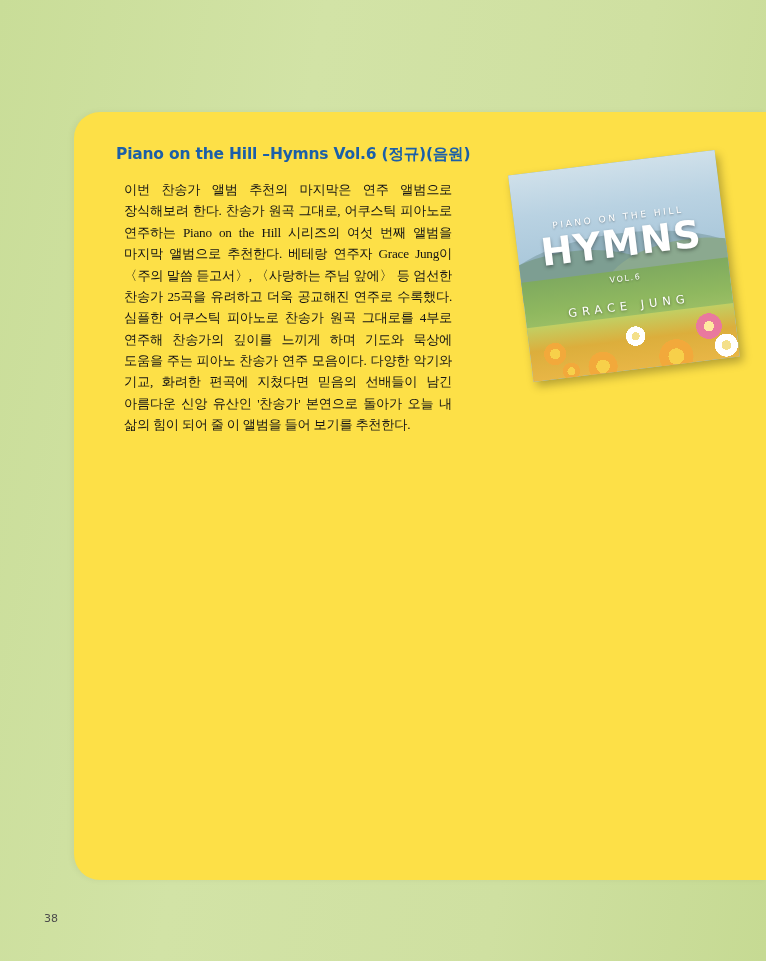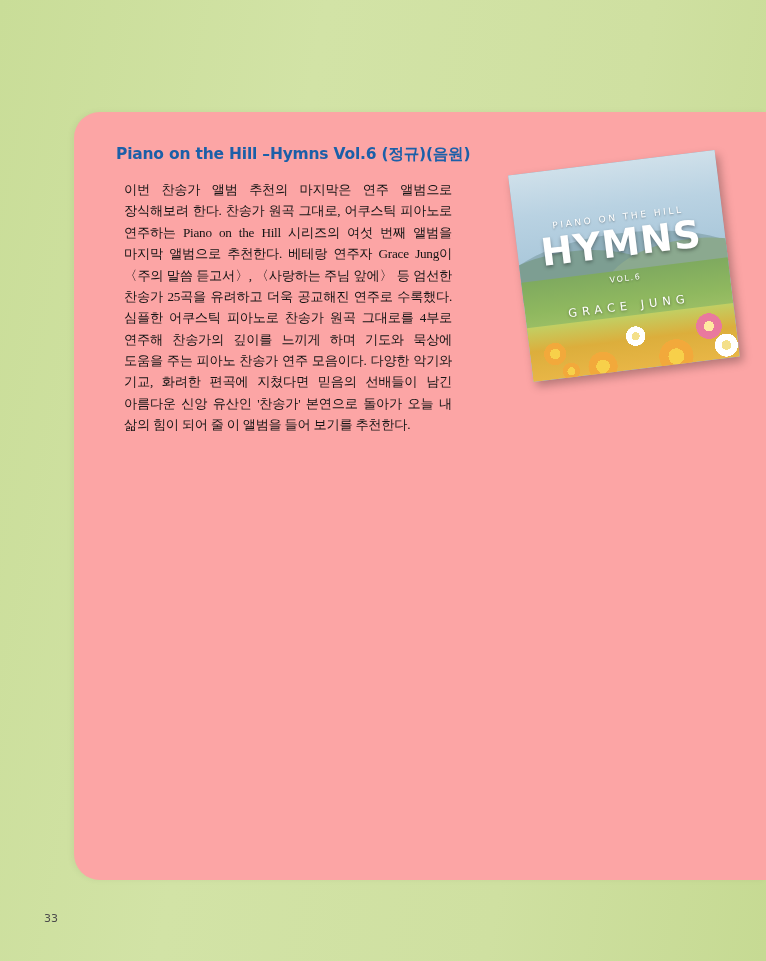--- a/index.html
+++ b/index.html
@@ -23,21 +23,21 @@
       linear-gradient(100deg, #c9dd98 0%, #d2e3a6 35%, #cfe0a1 70%, #c6da93 100%);
   }
 
   
   .card {
     position: absolute;
     left: 74px;
     top: 112px;
     width: 692px;
     height: 768px;
-    background: #fca5a5;
+    background: #fde047;
     border-top-left-radius: 26px;
     border-bottom-left-radius: 26px;
     box-shadow: -2px 0 6px rgba(0,0,0,0.05);
     overflow: hidden;
   }
 
   .content {
     position: absolute;
     left: 42px;
     top: 32px;
@@ -235,13 +235,13 @@
           <div class="album-main">HYMNS</div>
           <div class="album-vol">VOL.6</div>
           <div class="album-artist">GRACE JUNG</div>
         </div>
       </div>
     </div>
 
   </div>
 </div>
 
-<div class="page-number">33</div>
+<div class="page-number">38</div>
 
 </body></html>

